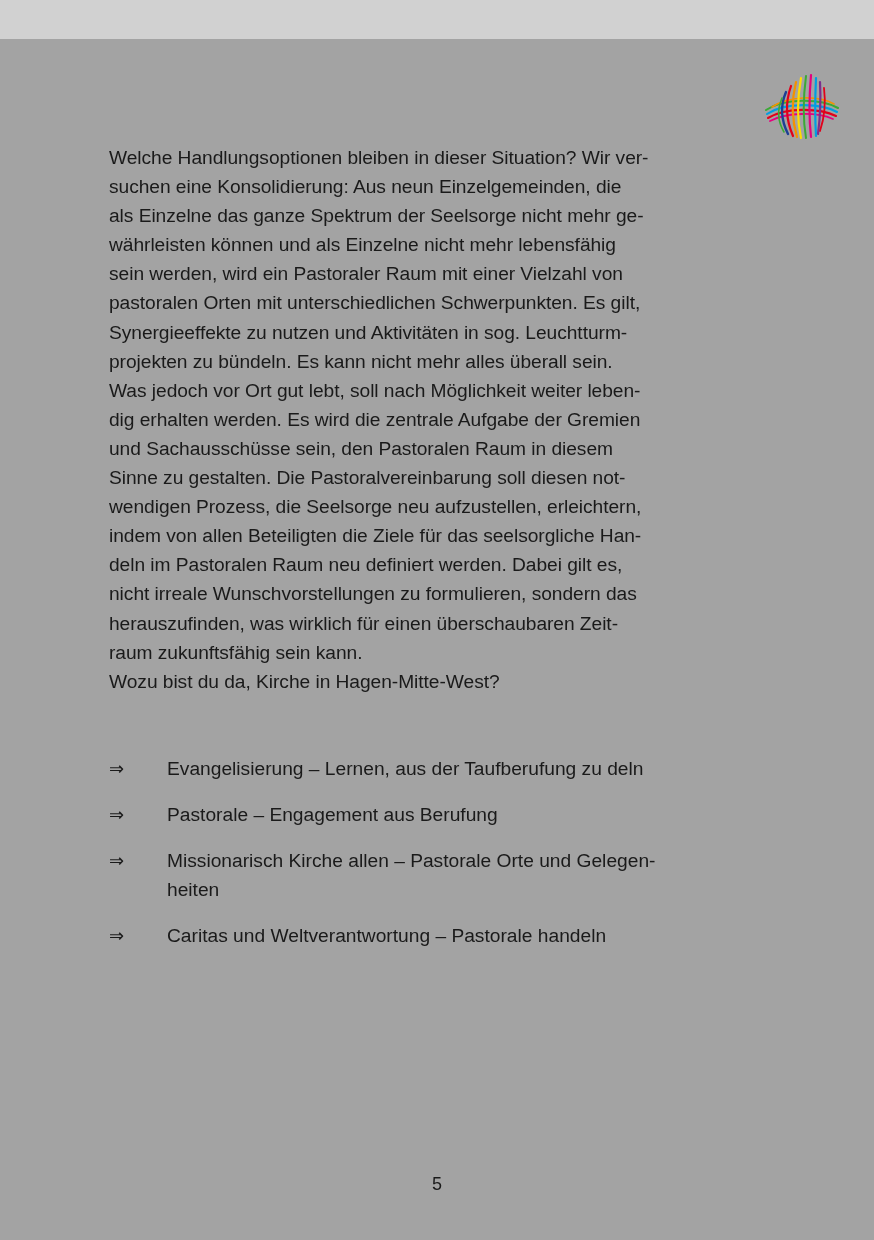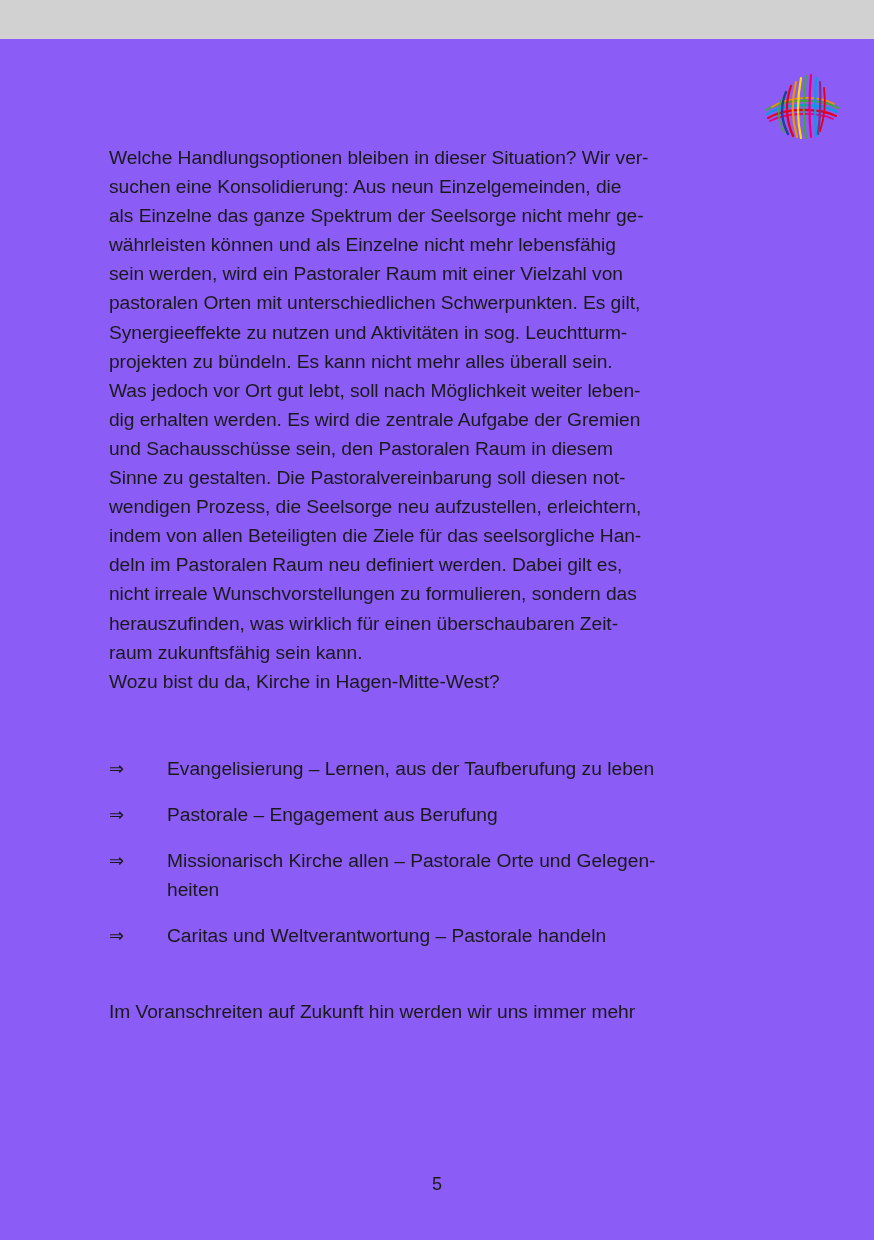--- a/index.html
+++ b/index.html
@@ -11,21 +11,21 @@
     width: 874px;
     height: 1240px;
     position: relative;
     font-family: "Liberation Sans", sans-serif;
     color: #1a1a1a;
     overflow: hidden;
   }
   #page {
     position: absolute;
     inset: 0;
-    background: #8b5cf6;
+    background: #a3a3a3;
   }
   .top-band {
     position: absolute;
     left: 0;
     top: 0;
     width: 874px;
     height: 39px;
     background: #d1d1d1;
   }
   .logo {
@@ -144,38 +144,37 @@
 Wozu bist du da, Kirche in Hagen-Mitte-West?</p>
 
     <div class="par-gap"></div>
 
 
     <div class="par-gap"></div>
 
     <ul class="arrow-list">
       <li>
         <span class="marker">⇒</span>
-        <span class="item-text">Evangelisierung – Lernen, aus der Taufberufung zu leben</span>
+        <span class="item-text">Evangelisierung – Lernen, aus der Taufberufung zu deln</span>
       </li>
       <li>
         <span class="marker">⇒</span>
         <span class="item-text">Pastorale – Engagement aus Berufung</span>
       </li>
       <li>
         <span class="marker">⇒</span>
         <span class="item-text">Missionarisch Kirche allen – Pastorale Orte und Gelegen-
 heiten</span>
       </li>
       <li>
         <span class="marker">⇒</span>
         <span class="item-text">Caritas und Weltverantwortung – Pastorale handeln</span>
       </li>
     </ul>
 
     <div class="par-gap"></div>
 
-    <p class="body-par">Im Voranschreiten auf Zukunft hin werden wir uns immer mehr</p>
 
   </div>
 
   <div class="page-number">5</div>
 
 </div>
 
 </body></html>

